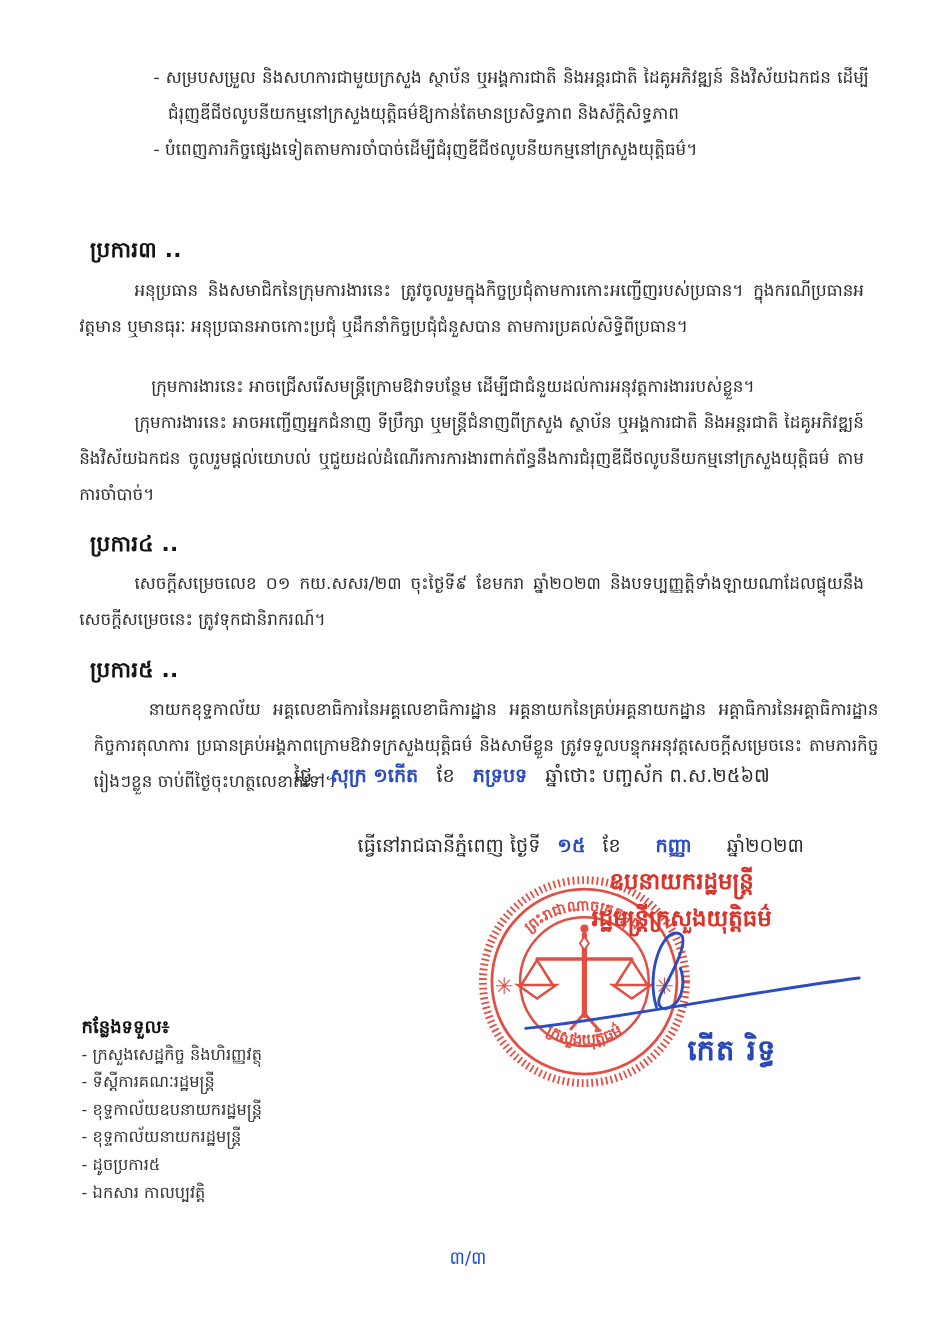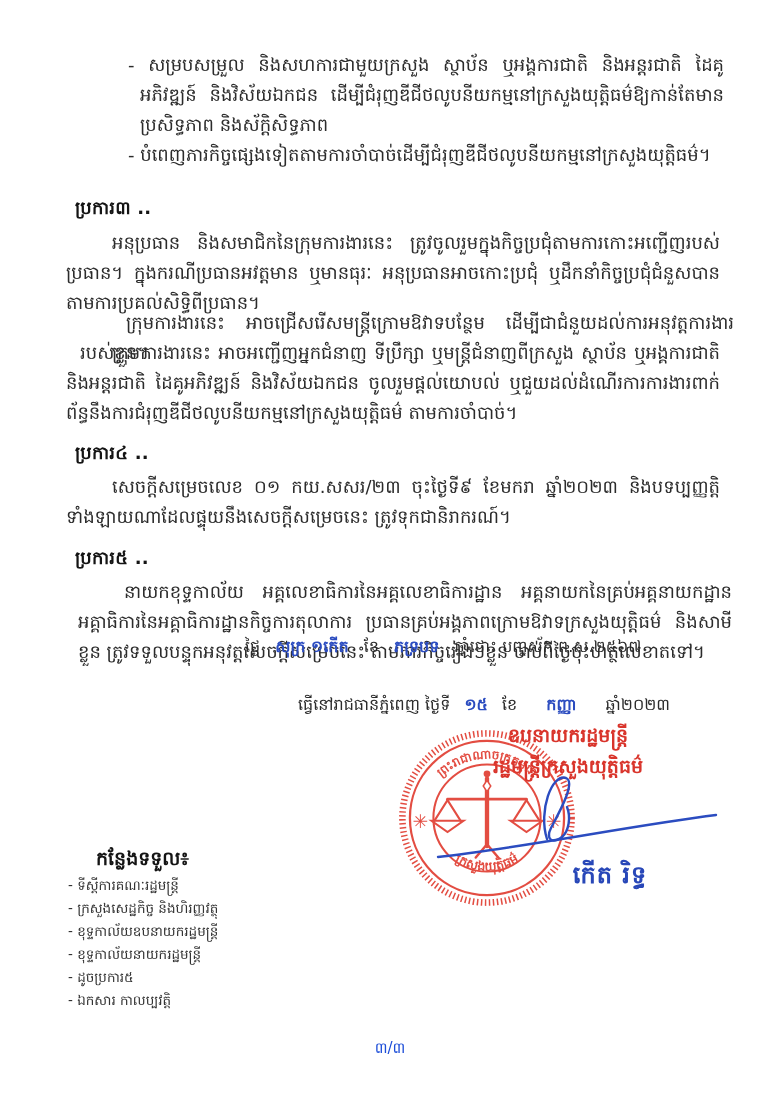--- a/index.html
+++ b/index.html
@@ -2,29 +2,29 @@
 <html><head>
 <meta charset="utf-8">
 <style>
   html,body{margin:0;padding:0;}
   body{
     width:780px;height:1103px;position:relative;background:#ffffff;
     font-family:"DejaVu Sans","Liberation Sans",sans-serif;
     color:#262626;overflow:hidden;
   }
   .abs{position:absolute;}
-  .body-text{font-size:18px;line-height:30px;color:#2b2b2b;text-align:justify;}
+  .body-text{font-size:14px;line-height:30px;color:#2b2b2b;text-align:justify;}
   .para{text-indent:46px;}
   .article-title{font-size:18px;font-weight:800;color:#141414;letter-spacing:.2px;text-align:center;}
   .bullet-item{padding-left:12px;text-indent:-12px;}
   .dateline{font-size:16px;color:#2b2b2b;white-space:nowrap;}
   .blue-hand{color:#2b4cc0;font-weight:700;}
   .red-title{color:#d9342b;font-weight:800;font-size:19px;line-height:31px;text-align:center;}
   .signer-name{color:#2847b8;font-weight:800;font-size:24px;text-align:center;letter-spacing:1px;}
-  .dist-heading{font-size:19px;font-weight:800;color:#141414;margin-left:28px;}
+  .dist-heading{font-size:15px;font-weight:800;color:#141414;}
   .dist-item{font-size:13.5px;line-height:23px;color:#333;}
   .page-number{font-size:15px;color:#1d4ed8;text-align:center;width:100%;}
   svg text{font-family:"DejaVu Sans","Liberation Sans",sans-serif;}
 </style>
 </head>
 <body>
 
 <div class="abs body-text" style="left:128px;top:50px;width:596px;">
   <div class="bullet-item">- សម្របសម្រួល និងសហការជាមួយក្រសួង ស្ថាប័ន ឬអង្គការជាតិ និងអន្តរជាតិ ដៃគូអភិវឌ្ឍន៍ និងវិស័យឯកជន ដើម្បីជំរុញឌីជីថលូបនីយកម្មនៅក្រសួងយុត្តិធម៌ឱ្យកាន់តែមានប្រសិទ្ធភាព និងស័ក្តិសិទ្ធភាព</div>
   <div class="bullet-item">- បំពេញភារកិច្ចផ្សេងទៀតតាមការចាំបាច់ដើម្បីជំរុញឌីជីថលូបនីយកម្មនៅក្រសួងយុត្តិធម៌។</div>
@@ -100,21 +100,21 @@
   <g stroke="#2b4cc0" fill="none" stroke-width="2.4" stroke-linecap="round">
     <path d="M 127 74 C 118 46, 132 8, 146 13 C 156 17, 140 46, 131 63 C 126 73, 131 80, 142 72 C 149 66, 151 52, 147 42"></path>
     <path d="M 18 92 C 95 84, 215 60, 296 50"></path>
   </g>
 </svg>
 
 <div class="abs signer-name" style="left:540px;top:860px;width:140px;">កើត រិទ្ធ</div>
 
 <div class="abs" style="left:68px;top:846px;width:320px;">
   <div class="dist-heading">កន្លែងទទួល៖</div>
+  <div class="dist-item">- ក្រសួងសេដ្ឋកិច្ច និងហិរញ្ញវត្ថុ</div>
   <div class="dist-item">- ទីស្តីការគណៈរដ្ឋមន្ត្រី</div>
-  <div class="dist-item">- ក្រសួងសេដ្ឋកិច្ច និងហិរញ្ញវត្ថុ</div>
   <div class="dist-item">- ខុទ្ទកាល័យឧបនាយករដ្ឋមន្ត្រី</div>
   <div class="dist-item">- ខុទ្ទកាល័យនាយករដ្ឋមន្ត្រី</div>
   <div class="dist-item">- ដូចប្រការ៥</div>
   <div class="dist-item">- ឯកសារ កាលប្បវត្តិ</div>
 </div>
 
 <div class="abs page-number" style="left:0;top:1038px;">៣/៣</div>
 
 </body></html>

